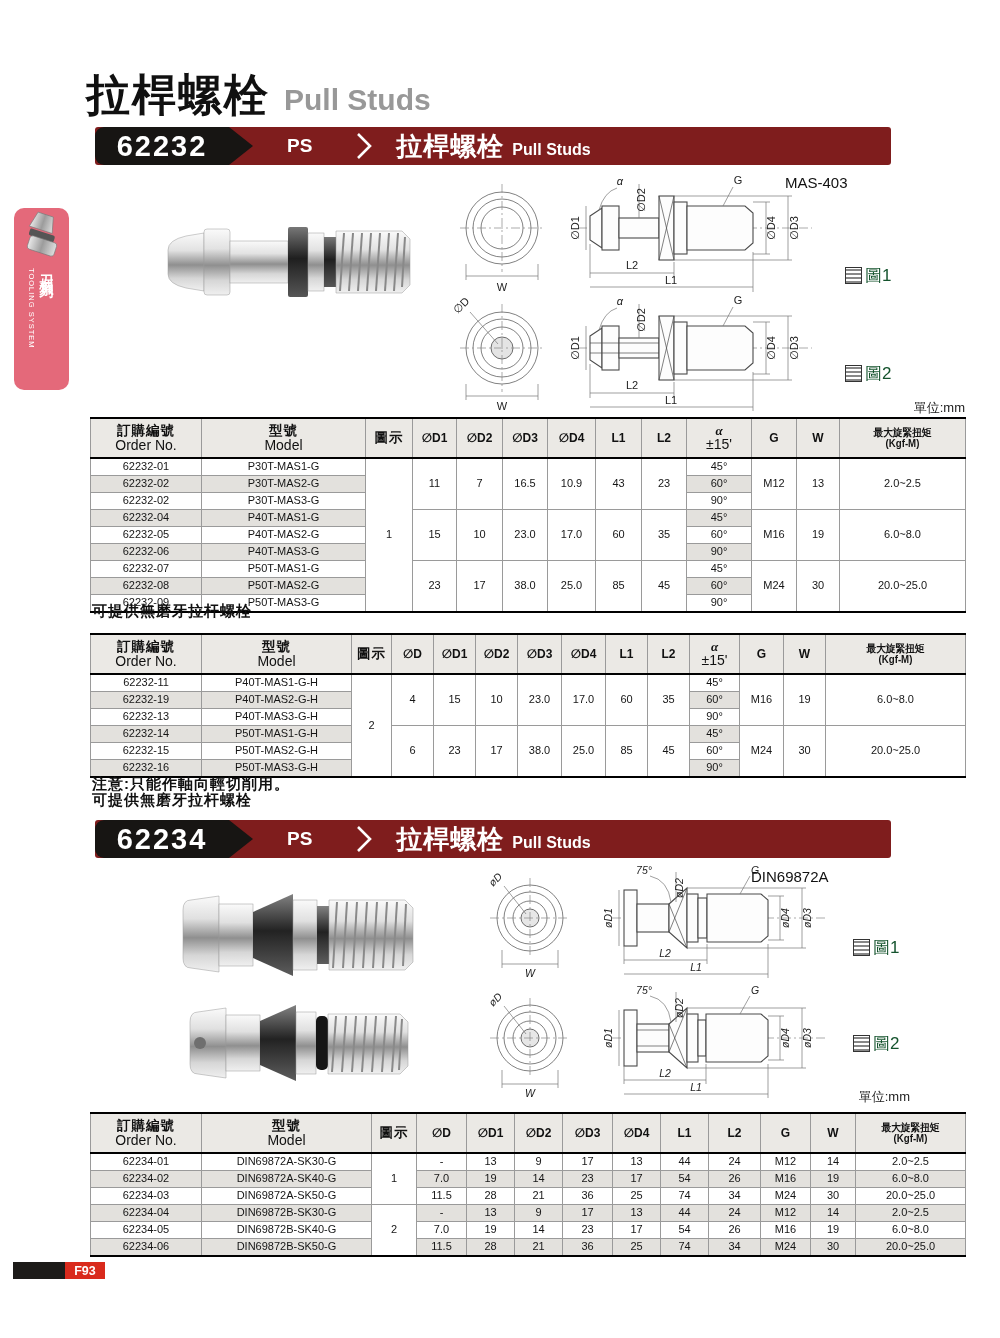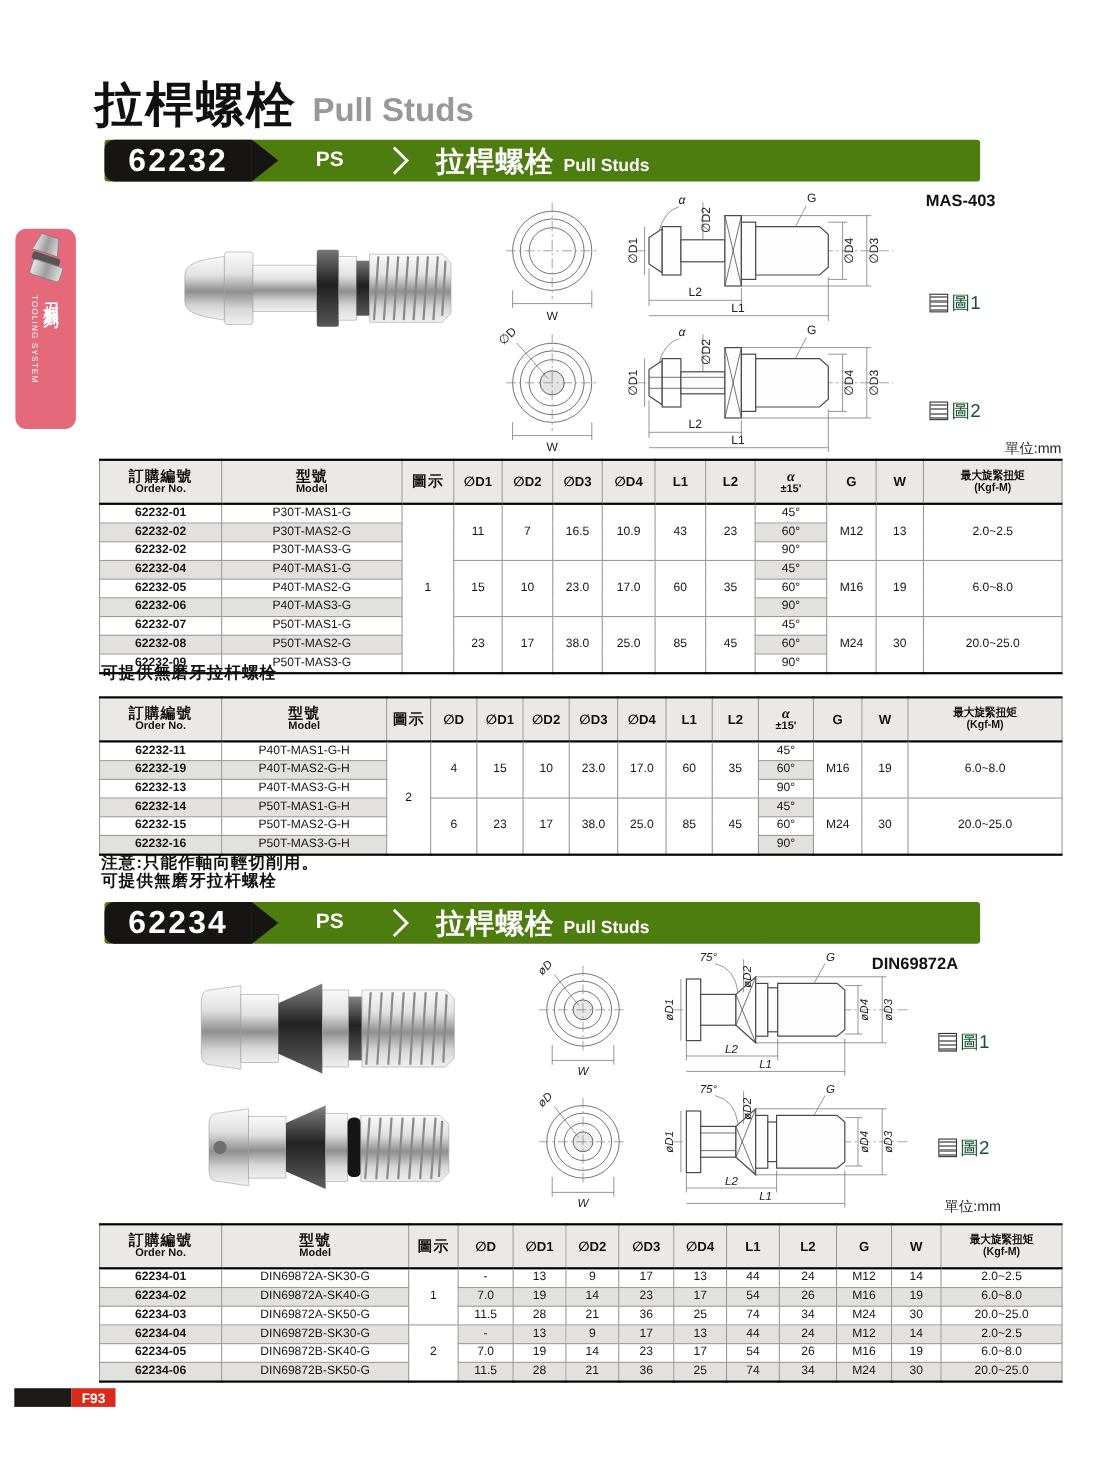--- a/index.html
+++ b/index.html
@@ -5,55 +5,55 @@
   html,body{margin:0;padding:0;background:#fff;}
   body{width:1000px;height:1338px;position:relative;font-family:"Liberation Sans","DejaVu Sans",sans-serif;color:#111;overflow:hidden;}
   .abs{position:absolute;}
 
   
   .pg-title{left:86px;top:66px;display:flex;align-items:baseline;gap:14px;}
   .pg-title .zh{font-size:44px;font-weight:bold;color:#101010;letter-spacing:2px;}
   .pg-title .en{font-size:30px;font-weight:bold;color:#989898;}
 
   
-  .banner{left:95px;width:796px;height:38px;background:#4d7c0f;border-radius:3px;display:flex;align-items:center;text-align:right;}
+  .banner{left:95px;width:796px;height:38px;background:#7f1d1d;border-radius:3px;display:flex;align-items:center;text-align:right;}
   .chip{position:relative;height:38px;width:134px;background:#171513;border-radius:9px 0 0 9px;display:flex;align-items:center;justify-content:center;flex:0 0 auto;}
   .chip:after{content:"";position:absolute;left:134px;top:0;border-top:19px solid transparent;border-bottom:19px solid transparent;border-left:24px solid #171513;}
   .chip span{color:#fff;font-size:29px;font-weight:bold;letter-spacing:2px;}
   .btag{color:#fff;font-size:19px;font-weight:bold;margin-left:58px;}
   .bchev{margin-left:42px;display:flex;align-items:center;}
   .btitle{display:flex;align-items:baseline;gap:8px;margin-left:22px;}
   .btitle .zh{color:#fff;font-size:26px;font-weight:bold;letter-spacing:1px;}
   .btitle .en{color:#fff;font-size:16px;font-weight:bold;}
 
-  .stdlabel{font-size:15px;font-weight:bold;color:#111;text-align:right;width:120px;}
+  .stdlabel{font-size:15px;font-weight:normal;color:#111;text-align:left;width:120px;}
   .figlabel{font-size:17px;color:#14532d;display:flex;align-items:center;gap:3px;}
   .figbox{width:15px;height:15px;border:1.5px solid #333;display:inline-block;background:
      repeating-linear-gradient(0deg,#888 0 2px,#fff 2px 4px);}
   .unit{font-size:13px;color:#222;text-align:right;width:120px;}
 
   
   .note{font-size:15px;color:#101010;font-weight:bold;letter-spacing:1px;}
 
   
   .tab{left:14px;top:208px;width:55px;height:182px;background:#e4697a;border-radius:10px;display:flex;flex-direction:column;align-items:center;}
   .tab .vtxts{flex:1;display:flex;flex-direction:row;align-items:flex-start;justify-content:center;gap:2px;padding-top:2px;}
   .tab .vzh{writing-mode:vertical-rl;text-orientation:upright;color:#fff;font-size:14px;font-weight:bold;letter-spacing:3px;}
   .tab .ven{writing-mode:vertical-rl;text-orientation:sideways;color:#fff;font-size:7.5px;letter-spacing:1px;margin-top:4px;}
 
   
   table.tb{border-collapse:collapse;table-layout:fixed;width:875px;border-top:2px solid #000;border-bottom:2px solid #000;border-left:1px solid #000;border-right:1px solid #000;}
   .tb td,.tb th{border:1px solid #9a9a9a;text-align:center;vertical-align:middle;padding:0;line-height:1.05;overflow:hidden;white-space:nowrap;}
   .tb thead th{background:#ebe9e5;border-bottom:2px solid #000;height:38px;font-weight:bold;font-size:12px;color:#111;}
   .tb tbody td{height:16px;font-size:11px;color:#151515;}
   .h-zh{font-size:13.5px;font-weight:bold;letter-spacing:1px;}
-  .h-en{font-size:10px;font-weight:bold;}
+  .h-en{font-size:14px;font-weight:normal;}
   .h-a{font-size:13px;font-style:italic;font-family:"Liberation Serif",serif;}
   .h-tq{font-size:10.5px;font-weight:bold;transform:scale(.92,1);}
-  .ord{font-weight:bold;}
+  .ord{font-weight:normal;}
   .alt{background:#e3e1dd;}
 
   
   .fbar{left:13px;top:1262px;width:52px;height:17px;background:#1d1b19;}
   .fpg{left:65px;top:1262px;width:40px;height:17px;background:#d92a1c;color:#fff;font-size:12.5px;font-weight:bold;display:flex;align-items:center;justify-content:center;}
 
   
   svg .prof{fill:#fdfdfd;stroke:#4a4a4a;stroke-width:1.1;}
   svg .thin{fill:none;stroke:#4a4a4a;stroke-width:.7;}
   svg .cl{stroke:#888;stroke-width:.7;stroke-dasharray:9 3 2 3;fill:none;}

